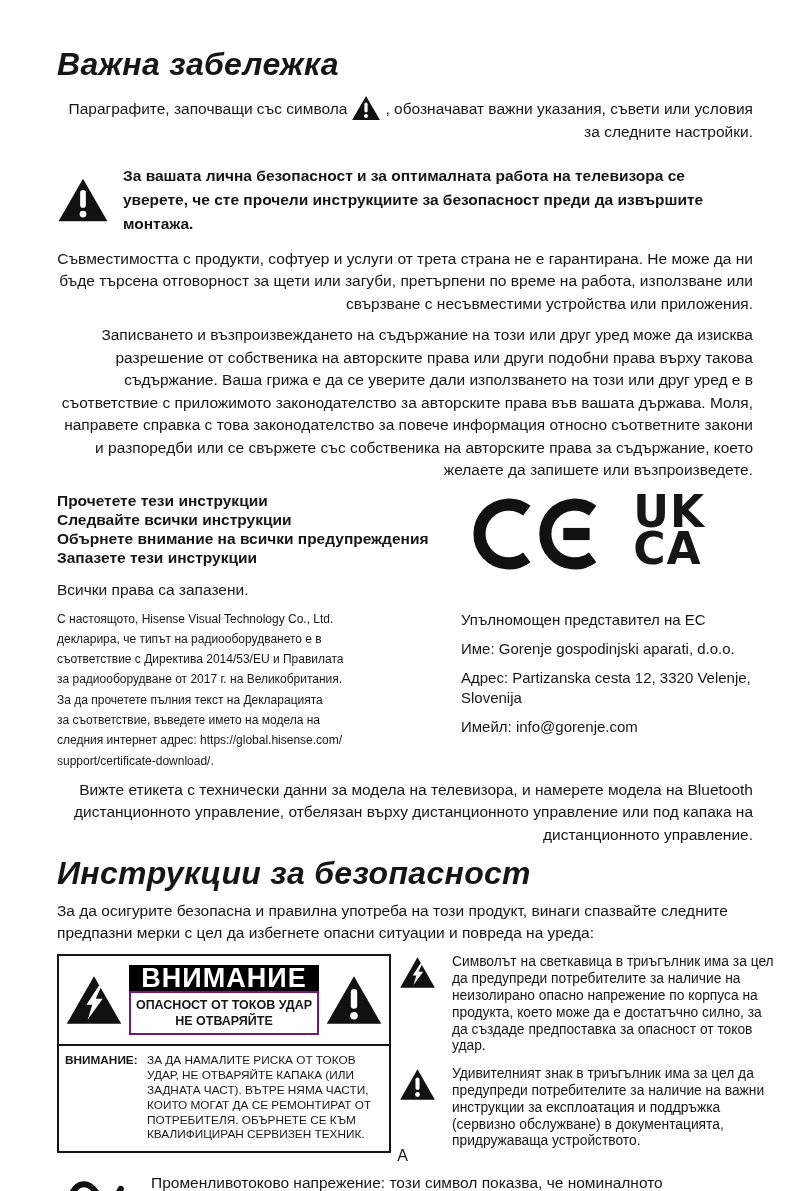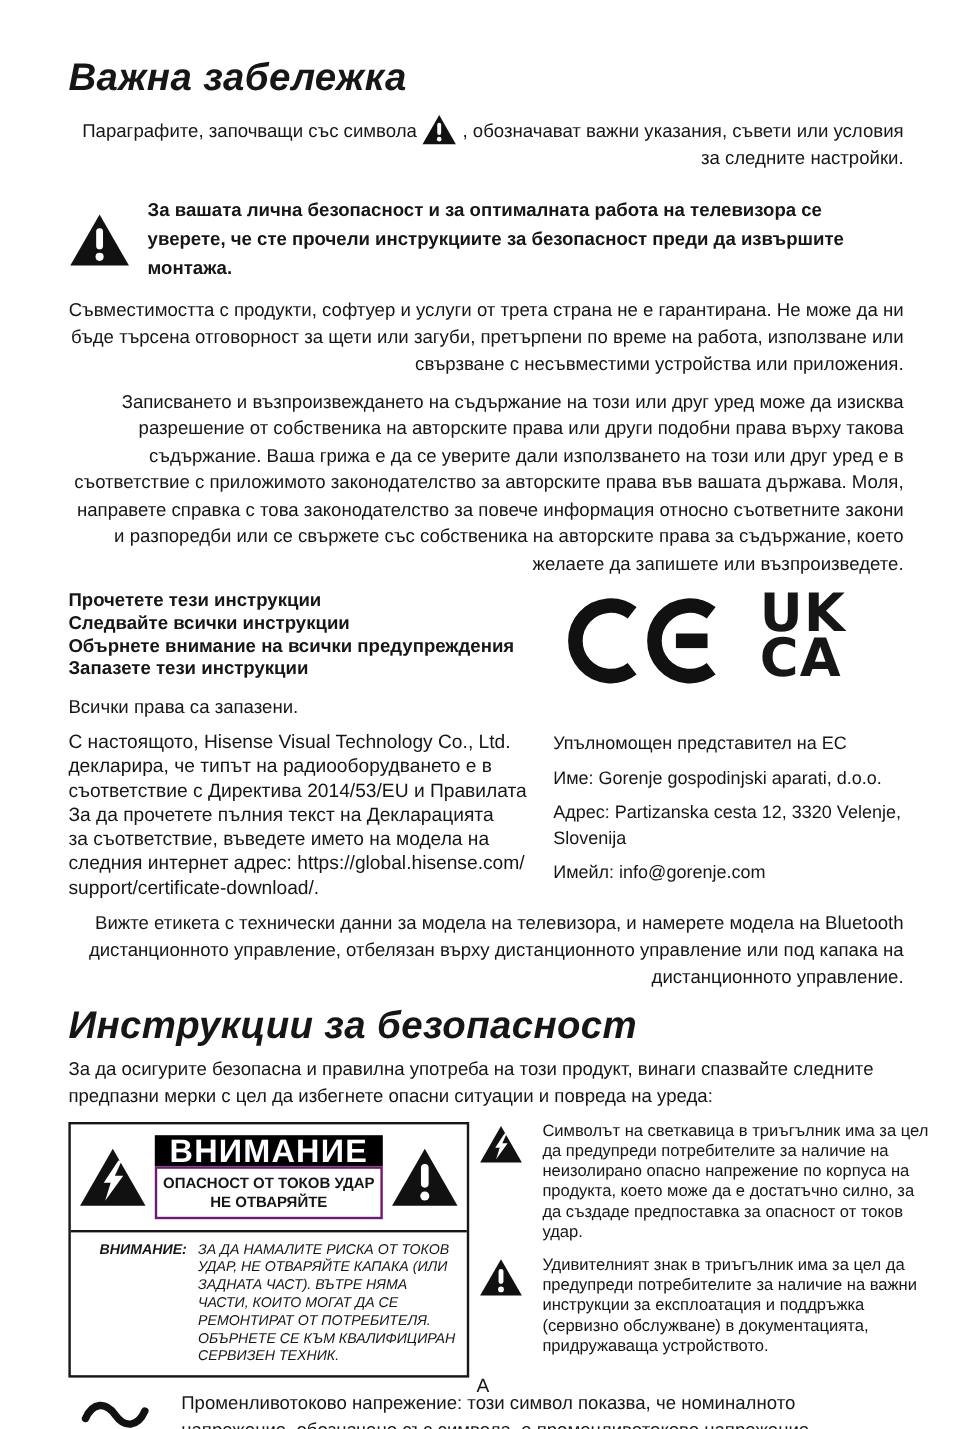--- a/index.html
+++ b/index.html
@@ -15,32 +15,32 @@
   .warn-row{display:flex;gap:14px;align-items:center;margin:20px 0 12px 0;}
   .warn-row .big-tri{width:52px;height:46px;flex:0 0 auto;}
   .warn-row .warn-text{font-size:15.5px;line-height:24px;font-weight:bold;}
   .bold-list div{font-size:15.5px;line-height:19px;font-weight:bold;}
   .rights{font-size:15.5px;line-height:21px;margin-top:12px;}
   .list-marks{display:flex;justify-content:space-between;align-items:flex-start;}
   .marks{display:flex;align-items:flex-start;gap:14px;margin:2px 48px 0 0;}
   .ukca{font-weight:bold;font-size:44px;line-height:37px;letter-spacing:1px;font-family:"DejaVu Sans",sans-serif;}
   .cols{display:flex;margin-top:9px;}
   .col-left{width:404px;flex:0 0 auto;}
-  .decl-line{font-size:16px;line-height:20.3px;}
+  .decl-line{font-size:12px;line-height:20.3px;}
   .col-right{flex:1;padding-top:1px;}
   .ec-item{font-size:15px;line-height:20.5px;margin-bottom:8.5px;width:300px;}
   .sect2-intro{font-size:15.5px;line-height:22px;margin:0 0 10px 0;}
   .safety{display:flex;margin-top:2px;}
   .cbox{width:330px;flex:0 0 auto;border:2px solid #161616;align-self:flex-start;}
   .cbox-top{display:flex;align-items:center;gap:6px;padding:9px 6px;}
   .tri-sm{width:58px;height:52px;flex:0 0 auto;}
   .cbox-center{flex:1;}
   .cbox-header{background:#000;color:#fff;text-align:center;font-weight:bold;font-size:27px;line-height:26px;letter-spacing:1px;}
   .cbox-inner{border:2px solid #701a75;text-align:center;font-weight:bold;font-size:12.5px;line-height:16px;padding:4px 2px;}
-  .cbox-bottom{border-top:2px solid #161616;padding:7px 6px 9px 24px;display:flex;font-size:11.8px;line-height:14.8px;font-style:italic;}
+  .cbox-bottom{border-top:2px solid #161616;padding:7px 6px 9px 6px;display:flex;font-size:11.8px;line-height:14.8px;}
   .cbox-label{font-weight:bold;flex:0 0 82px;}
   .cbox-body{flex:1;}
   .safety-right{margin-left:8px;}
   .icon-note{display:flex;gap:16px;margin-bottom:11px;}
   .icon-note .tri-sm2{width:37px;height:33px;flex:0 0 auto;margin-top:2px;}
   .note-text{font-size:13.8px;line-height:16.8px;width:326px;}
   .sym-row{display:flex;gap:22px;align-items:flex-start;margin:10px 0 0 6px;}
   .sym-cell{width:66px;flex:0 0 auto;display:flex;justify-content:center;}
   .sym-text{font-size:15.5px;line-height:23px;width:600px;}
   .ac-svg{width:62px;height:34px;margin-top:4px;}
@@ -103,20 +103,21 @@
         <div>CA</div>
       </div>
     </div>
   </div>
 
   <div class="cols">
     <div class="col-left">
       <div class="decl-line">С настоящото, Hisense Visual Technology Co., Ltd.</div>
       <div class="decl-line">декларира, че типът на радиооборудването е в</div>
       <div class="decl-line">съответствие с Директива 2014/53/EU и Правилата</div>
+      <div class="decl-line">за радиооборудване от 2017 г. на Великобритания.</div>
       <div class="decl-line">За да прочетете пълния текст на Декларацията</div>
       <div class="decl-line">за съответствие, въведете името на модела на</div>
       <div class="decl-line">следния интернет адрес: https://global.hisense.com/</div>
       <div class="decl-line">support/certificate-download/.</div>
     </div>
     <div class="col-right">
       <div class="ec-item">Упълномощен представител на ЕС</div>
       <div class="ec-item">Име: Gorenje gospodinjski aparati, d.o.o.</div>
       <div class="ec-item">Адрес: Partizanska cesta 12, 3320 Velenje, Slovenija</div>
       <div class="ec-item">Имейл: info@gorenje.com</div>

